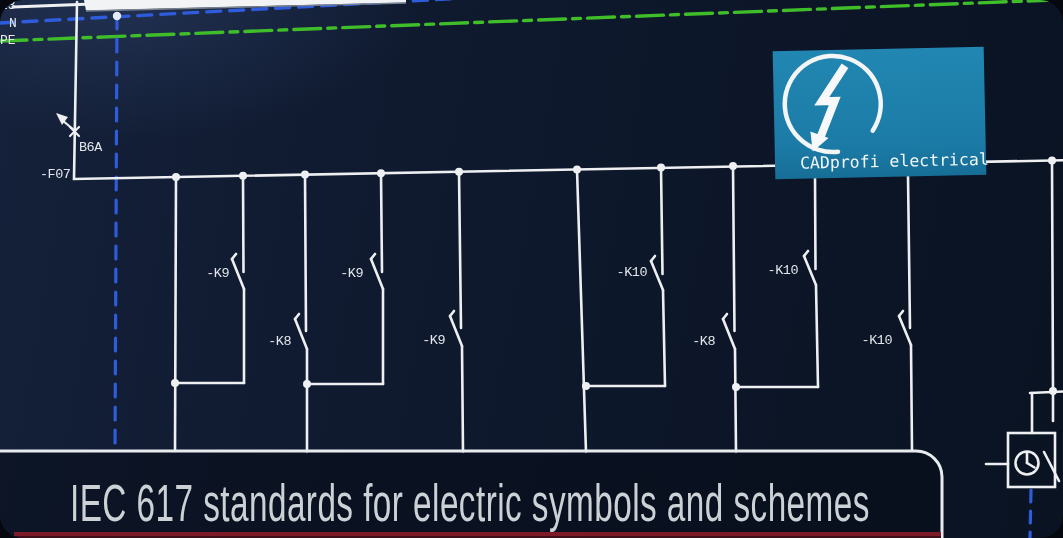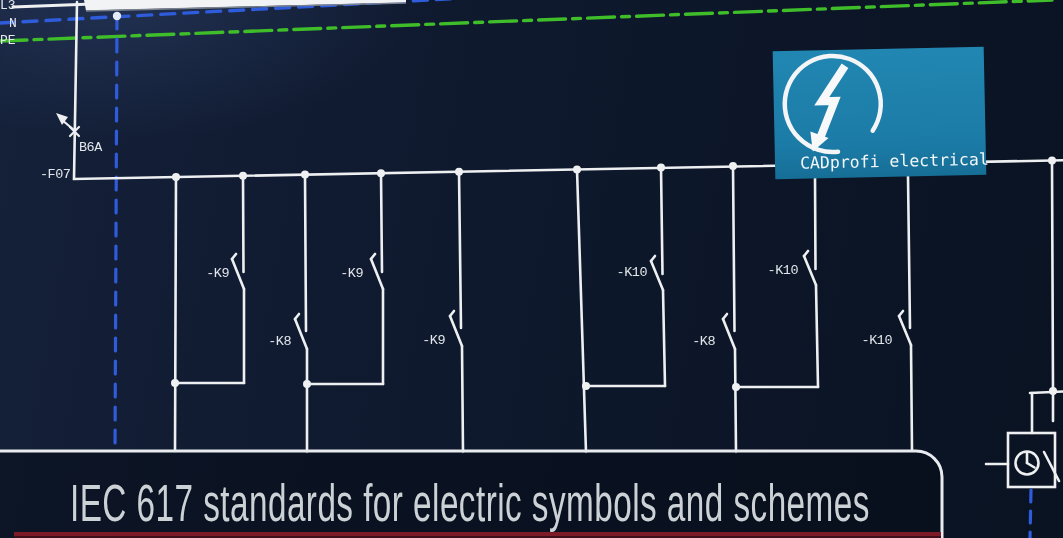--- a/index.html
+++ b/index.html
@@ -2,20 +2,21 @@
 <html><head>
 <meta charset="utf-8">
 <style>
   html,body{margin:0;padding:0;background:#05080f;}
   .stage{
     position:relative;width:1063px;height:538px;overflow:hidden;
     background:
       radial-gradient(ellipse 420px 200px at 12% 0%, rgba(70,95,150,.28), rgba(0,0,0,0) 70%),
       linear-gradient(100deg,#15213a 0%,#101b31 30%,#0c1628 68%,#0a1322 100%);
     font-family:"Liberation Sans",sans-serif;
+    border-radius:23px;
   }
   svg{position:absolute;left:0;top:0;}
   .cad-label{
     font-family:"Liberation Mono","DejaVu Sans Mono",monospace;
     font-size:13.5px;fill:#e2e6ea;letter-spacing:-0.5px;
   }
   .rail-label{
     font-family:"Liberation Mono","DejaVu Sans Mono",monospace;
     font-size:13px;fill:#e6eaee;
   }

